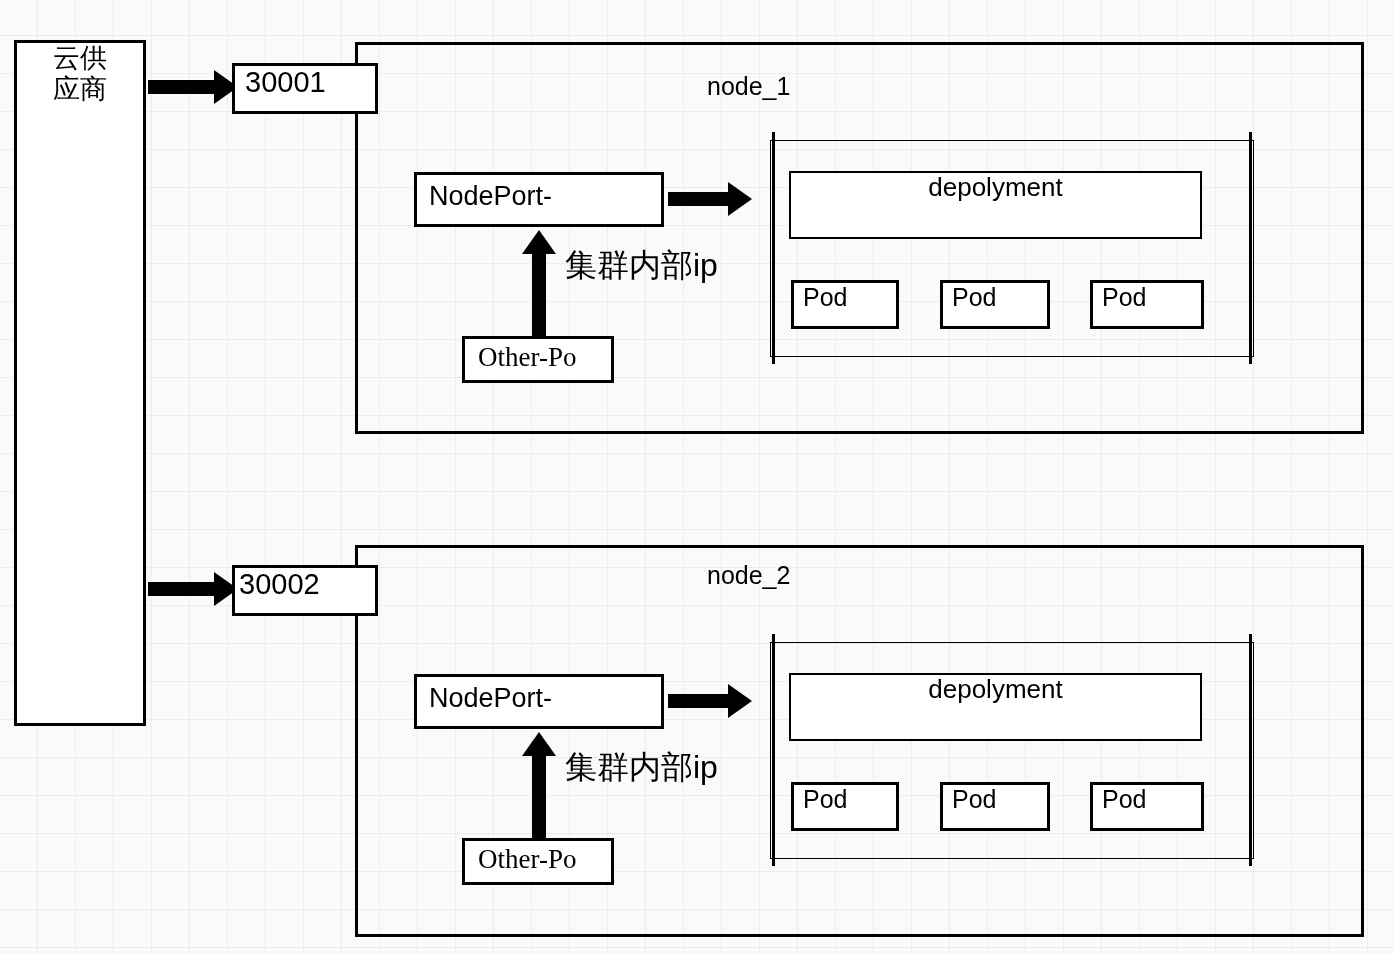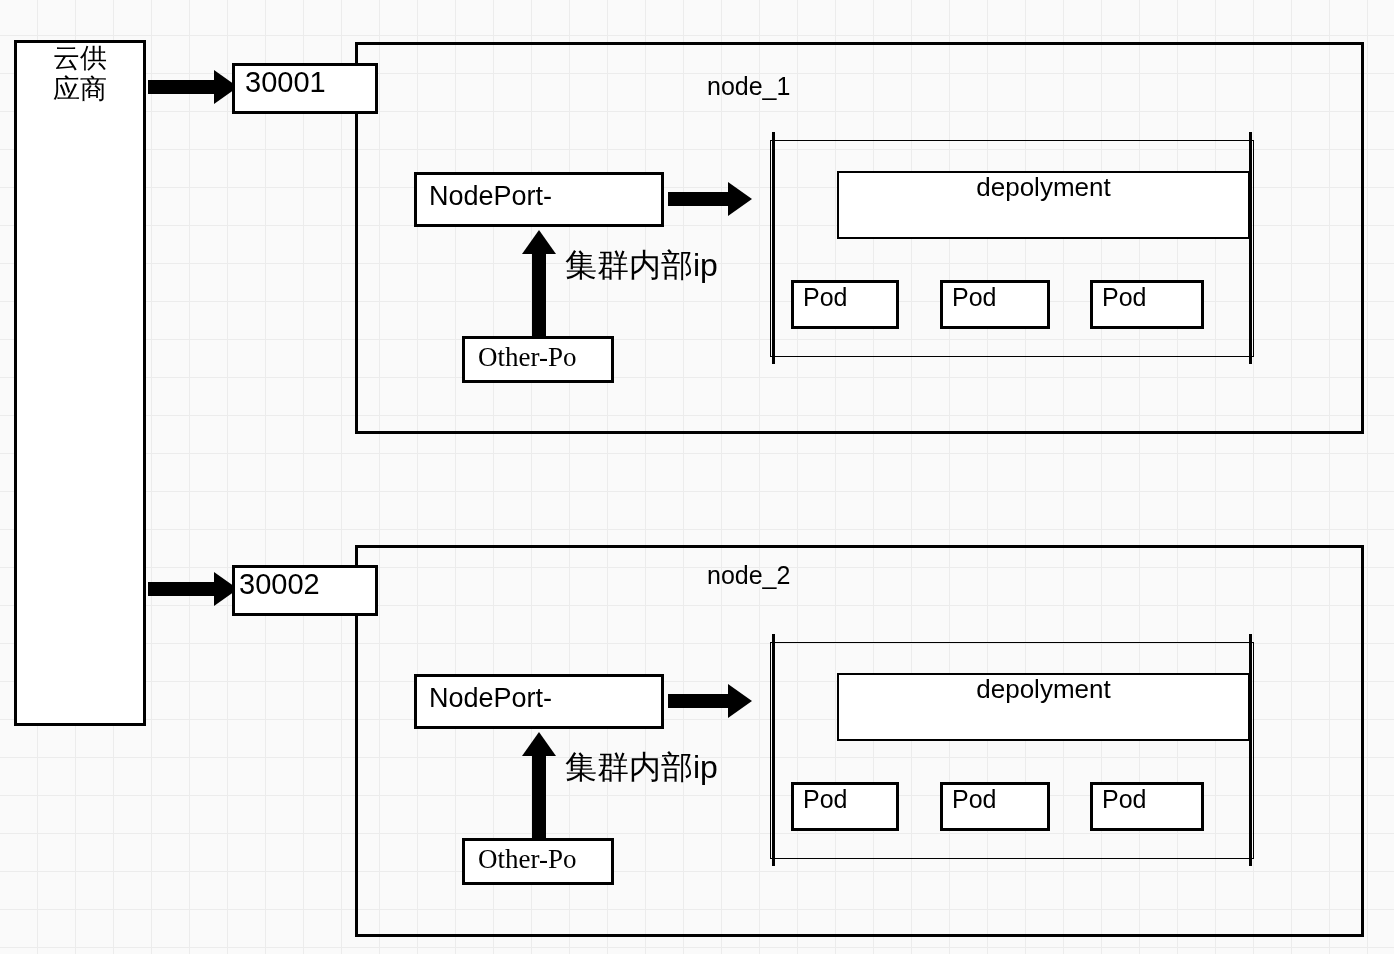--- a/index.html
+++ b/index.html
@@ -88,21 +88,21 @@
     border-right: 17px solid transparent;
     border-bottom: 24px solid #000000;
   }
 
   
   .t-provider  { font-size: 27px; letter-spacing: 0px; text-align: center; }
   .t-port      { font-size: 29px; }
   .t-nodelabel { font-size: 25px; }
   .t-nodeport  { font-size: 27px; }
   .t-otherpod  { font-size: 27px; font-family: Liberation Serif, serif; }
-  .t-deploy    { font-size: 26px; margin-left: 48px; }
+  .t-deploy    { font-size: 26px; }
   .t-pod       { font-size: 25px; }
   .t-cn        { font-size: 32px; text-align: right; }
 </style>
 </head>
 <body>
 
 <div id="canvas">
 
   <div class="box t-provider" style="left:14px; top:40px; width:132px; height:686px;">
     <span class="inner" style="width:78px; word-break:break-all;">云供应商</span>

